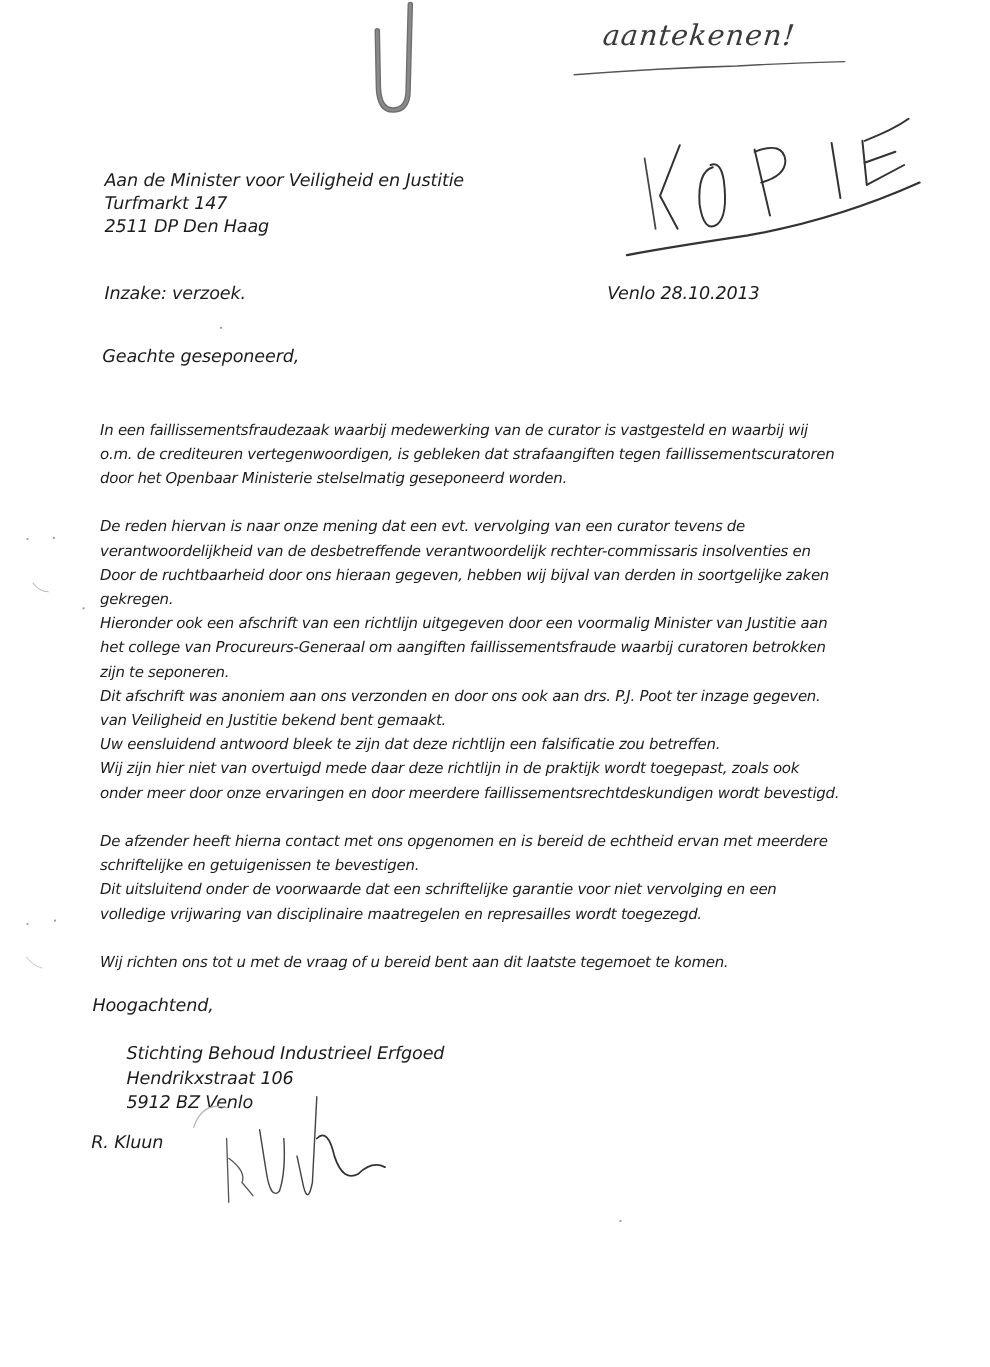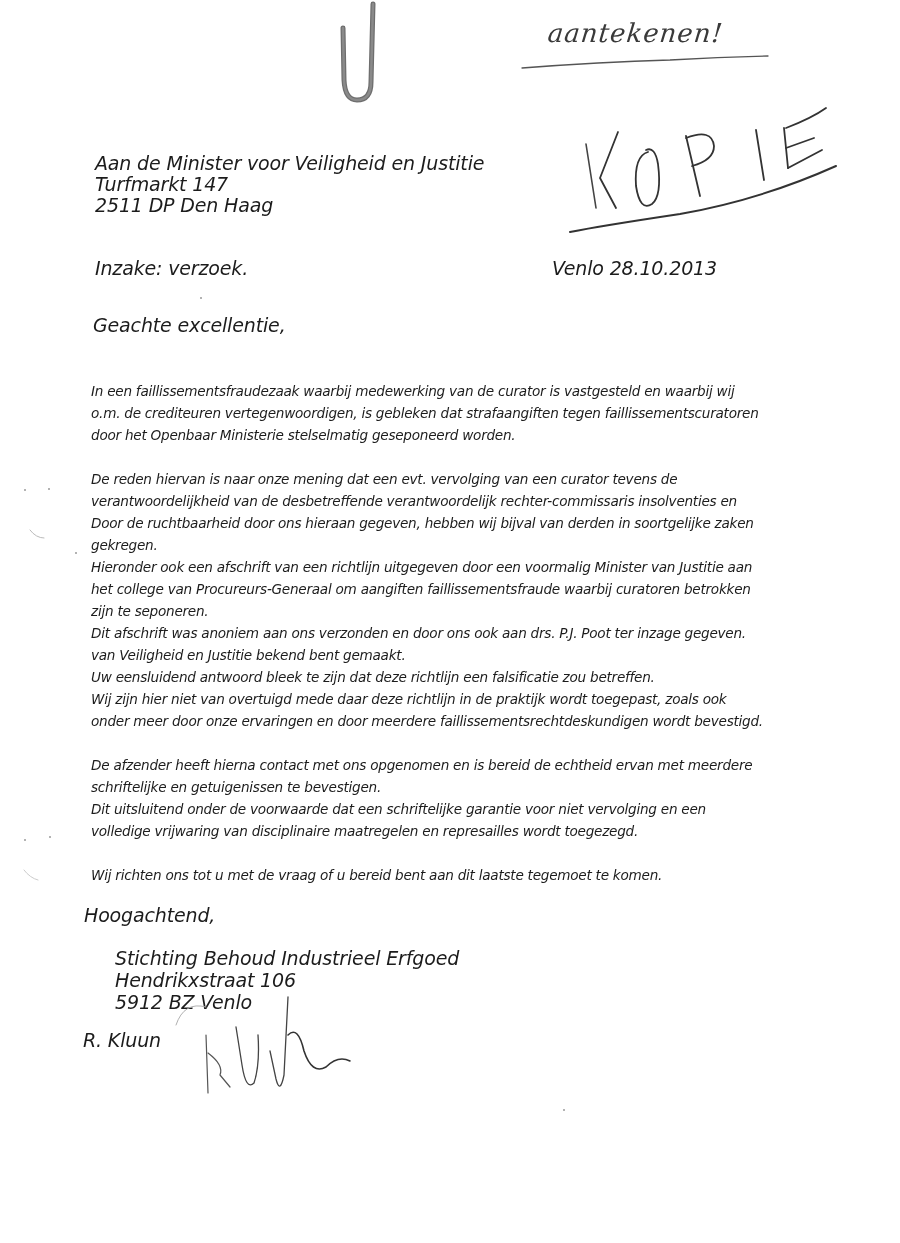--- a/index.html
+++ b/index.html
@@ -16,21 +16,21 @@
       color: #1a1a1a;
     }
     .page {
       position: absolute;
       left: 0; top: 0;
       width: 900px; height: 1243px;
       background: #ffffff;
     }
     .it {
       font-style: italic;
-      font-size: 19px;
+      font-size: 16px;
       letter-spacing: -0.15px;
       color: #1c1c1c;
     }
     .abs { position: absolute; white-space: nowrap; }
     .addr-line { height: 21px; line-height: 21px; }
     .body-line { height: 22px; line-height: 22px; white-space: nowrap; }
     .gap { height: 22px; }
     .sig-line { height: 22px; line-height: 22px; }
     svg.hand {
       position: absolute;
@@ -87,21 +87,21 @@
   <div class="abs it" style="left:95px; top:153px;">
     <div class="addr-line">Aan de Minister voor Veiligheid en Justitie</div>
     <div class="addr-line">Turfmarkt 147</div>
     <div class="addr-line">2511 DP Den Haag</div>
   </div>
 
   <div class="abs it" style="left:95px; top:257px;">Inzake:  verzoek.</div>
 
   <div class="abs it" style="left:552px; top:257px;">Venlo 28.10.2013</div>
 
-  <div class="abs it" style="left:93px; top:314px;">Geachte excellentie,</div>
+  <div class="abs it" style="left:93px; top:314px;">Geachte geseponeerd,</div>
 
   <div class="abs it" style="left:91px; top:356px; font-size:13.6px; letter-spacing:-0.25px;margin-top:24px;">
     <div>
       <div class="body-line">In een faillissementsfraudezaak waarbij medewerking van de curator is vastgesteld en waarbij  wij</div>
       <div class="body-line">o.m. de crediteuren vertegenwoordigen, is gebleken dat strafaangiften tegen faillissementscuratoren</div>
       <div class="body-line">door het Openbaar Ministerie stelselmatig geseponeerd worden.</div>
     </div>
     <div class="gap"></div>
     <div>
       <div class="body-line">De reden hiervan is naar onze mening dat een evt. vervolging van een curator tevens de</div>

